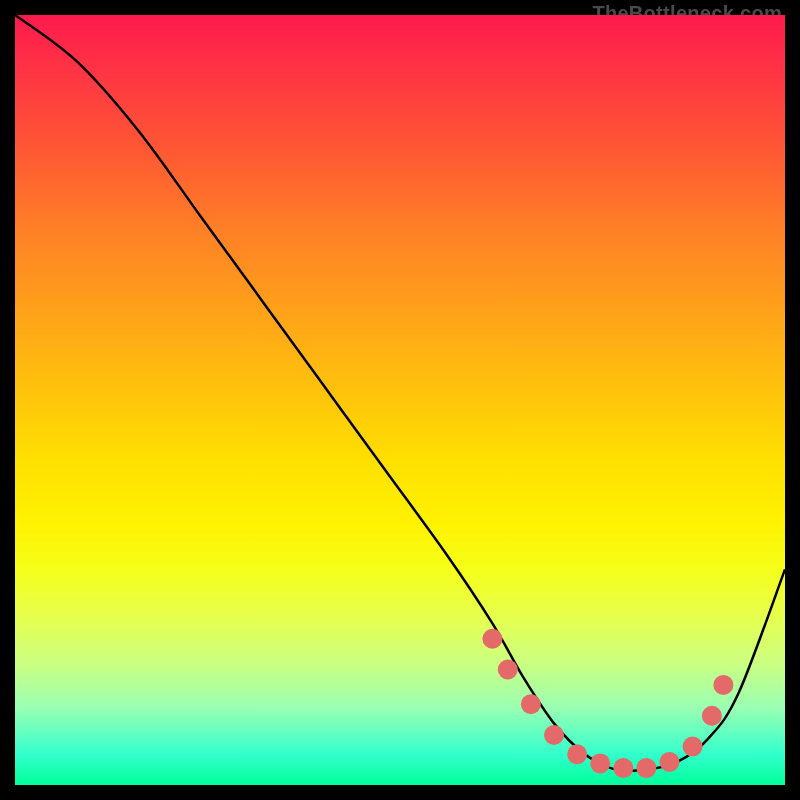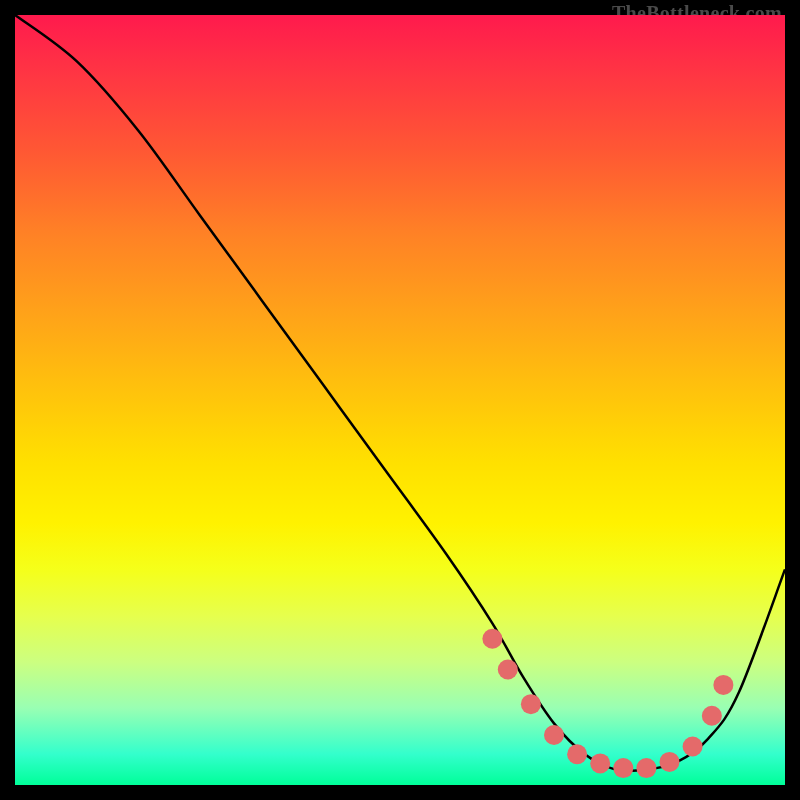--- a/index.html
+++ b/index.html
@@ -30,21 +30,21 @@
       #ccff80 84%,
       #99ffb3 90%,
       #33ffcc 96%,
       #00ff99 100%
     );
   }
   .watermark {
     position: absolute;
     top: 2px;
     right: 18px;
-    font-family: Liberation Serif, serif;
+    font-family: Liberation Sans, sans-serif;
     font-size: 20px;
     font-weight: 600;
     color: #4a4a4a;
     letter-spacing: 0.3px;
   }
   svg.curve {
     position: absolute;
     left: 0; top: 0;
     width: 770px;
     height: 770px;

